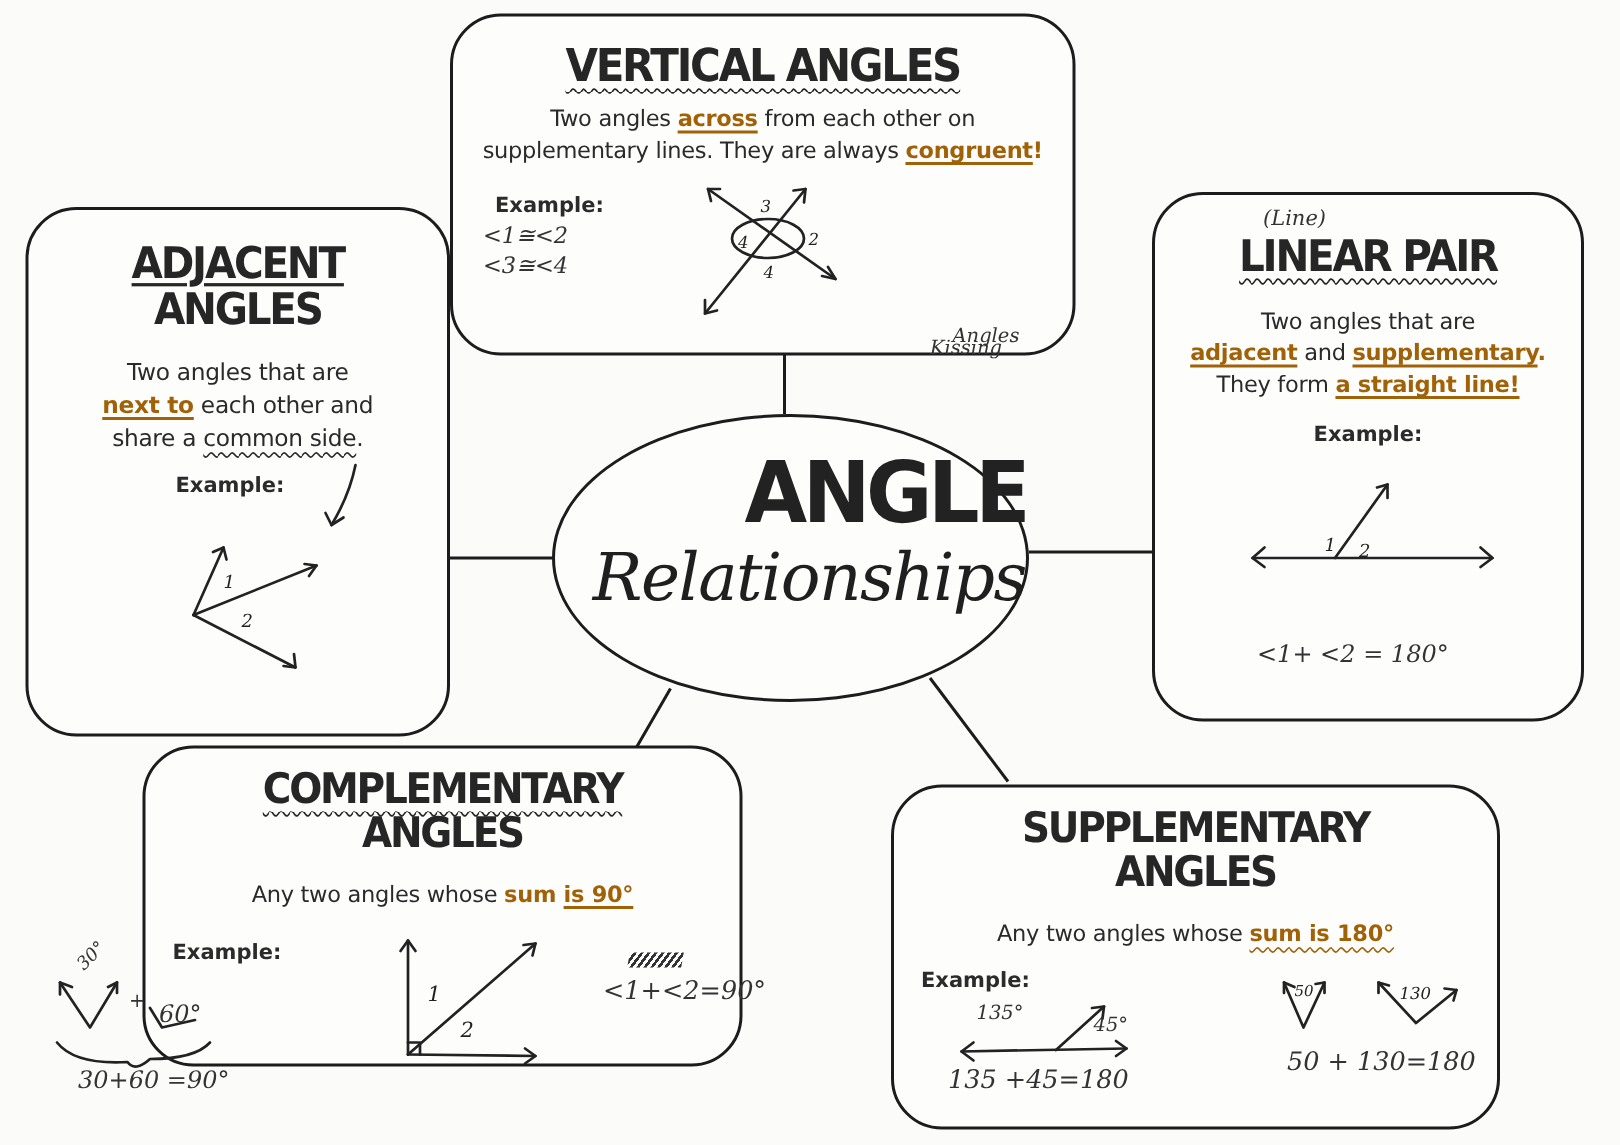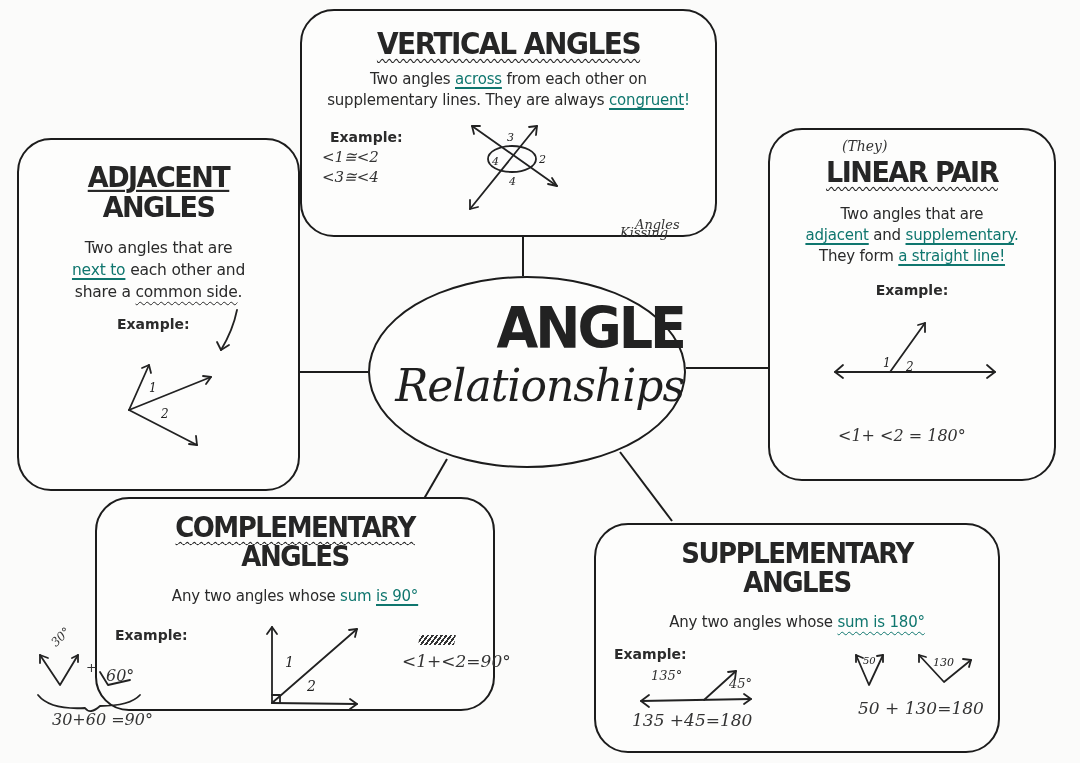--- a/index.html
+++ b/index.html
@@ -26,21 +26,21 @@
       transform: scaleY(1.08);
     }
     .card-desc {
       font-family: "DejaVu Sans", sans-serif;
       font-weight: normal;
       color: #2a2a2a;
       font-size: 15px;
       line-height: 21px;
       letter-spacing: -0.2px;
     }
-    .card-desc b { font-weight: normal; color: #0f766e; }
+    .card-desc b { font-weight: bold; color: #a16207; }
     .ul { text-decoration: underline; text-decoration-thickness: 2px; text-underline-offset: 3px; }
     .wavy { text-decoration: underline wavy; text-decoration-thickness: 1px; text-underline-offset: 4px; }
     .example-label {
       font-family: "DejaVu Sans", sans-serif;
       font-weight: bold;
       font-size: 14px;
       color: #2b2b2b;
       position: absolute;
     }
     .hand {
@@ -133,21 +133,21 @@
       <line x1="20" y1="110" x2="102" y2="77"></line>
       <polyline points="94,76 102,77 97,84"></polyline>
       <line x1="20" y1="110" x2="88" y2="145"></line>
       <polyline points="87,136 88,145 80,144"></polyline>
       <text x="40" y="92" font-size="12" fill="#222" stroke="none" font-family="DejaVu Serif" font-style="italic">1</text>
       <text x="52" y="118" font-size="12" fill="#222" stroke="none" font-family="DejaVu Serif" font-style="italic">2</text>
     </svg>
   </div>
 
   <div class="card" style="left:768px; top:128px; width:288px; height:353px;">
-    <div class="hand" style="left:72px; top:8px; font-size:14px;">(They)</div>
+    <div class="hand" style="left:72px; top:8px; font-size:14px;">(Line)</div>
     <div class="card-title" style="position:absolute; left:0; right:0; top:28px;">
       <span class="wavy">LINEAR PAIR</span>
     </div>
     <div class="card-desc" style="position:absolute; left:0; right:0; top:74px;">
       <div>Two angles that are</div>
       <div><b class="ul">adjacent</b><span> and </span><b class="ul">supplementary</b><b>.</b></div>
       <div><span>They form </span><b class="ul">a straight line!</b></div>
     </div>
     <div class="example-label" style="left:0; right:0; top:152px;">Example:</div>
     <svg class="drawing" width="180" height="80" style="left:60px; top:185px;">

